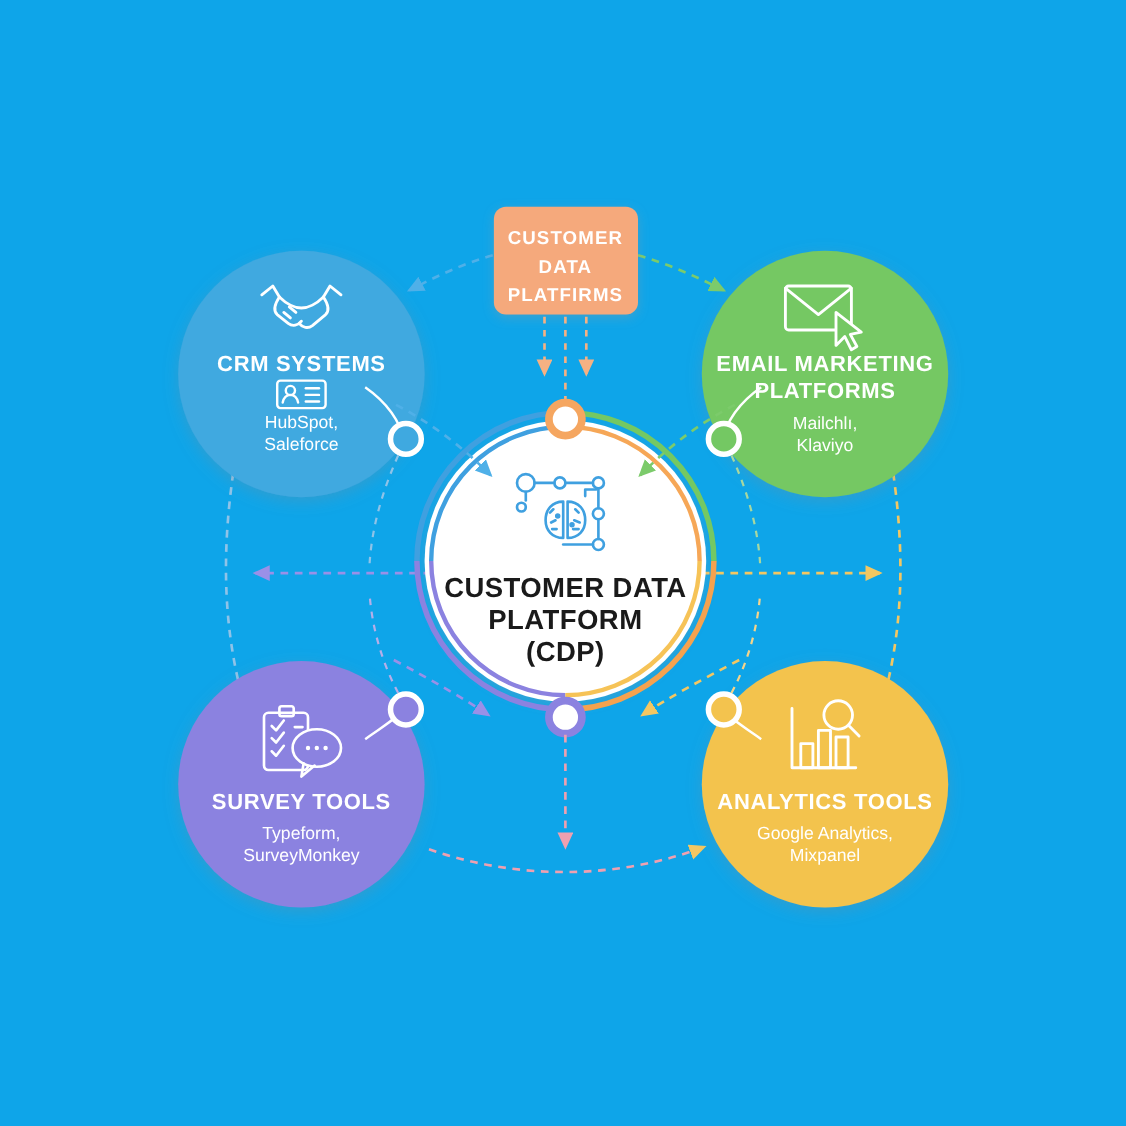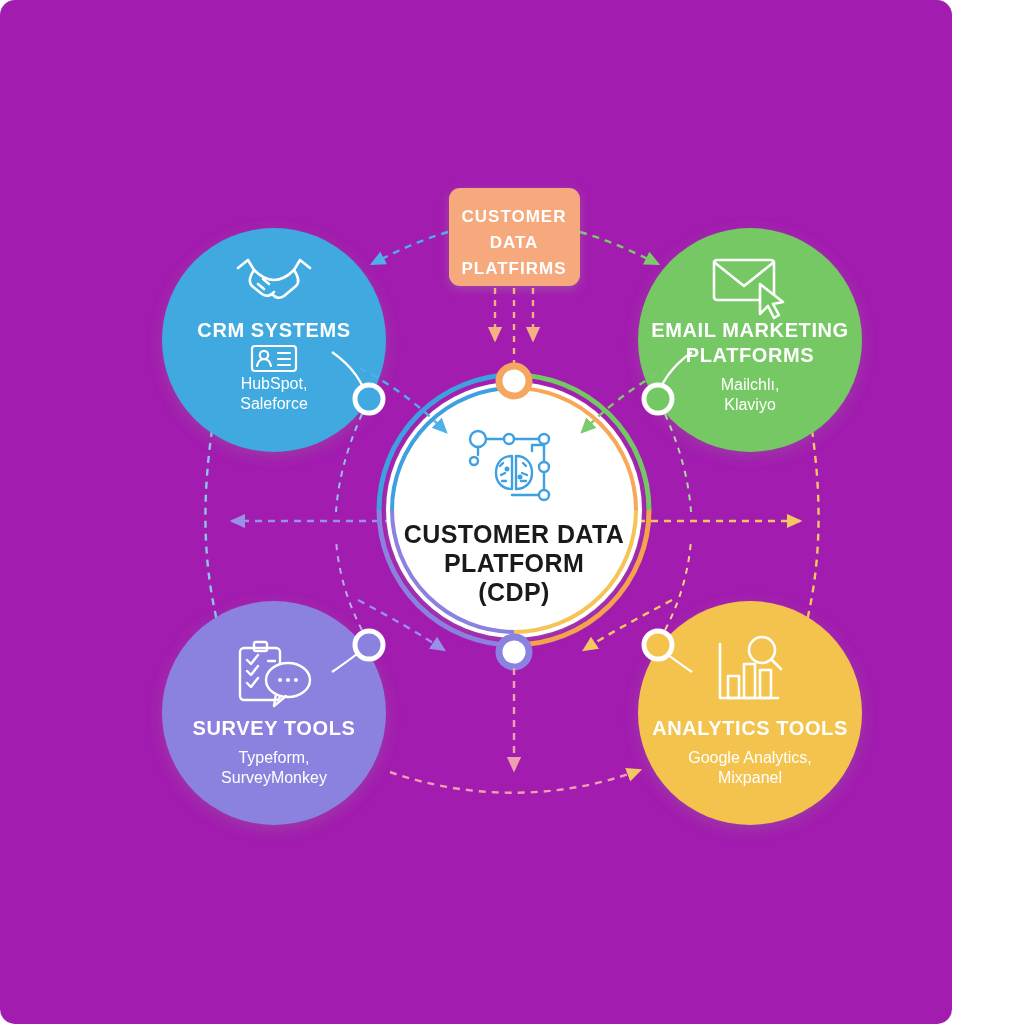--- a/index.html
+++ b/index.html
@@ -5,25 +5,24 @@
   html, body {
     margin: 0;
     padding: 0;
     background: #ffffff;
   }
   body {
     font-family: "Liberation Sans", sans-serif;
   }
   #stage {
     position: relative;
-    width: 952px;
+    width: 1024px;
     height: 1024px;
-    background: #a21caf;
+    background: #0ea5e9;
     overflow: hidden;
-    border-radius: 15px;
   }
   #diagram-svg {
     position: absolute;
     left: 0;
     top: 0;
     width: 1024px;
     height: 1024px;
   }
   .node-title {
     font-weight: bold;

